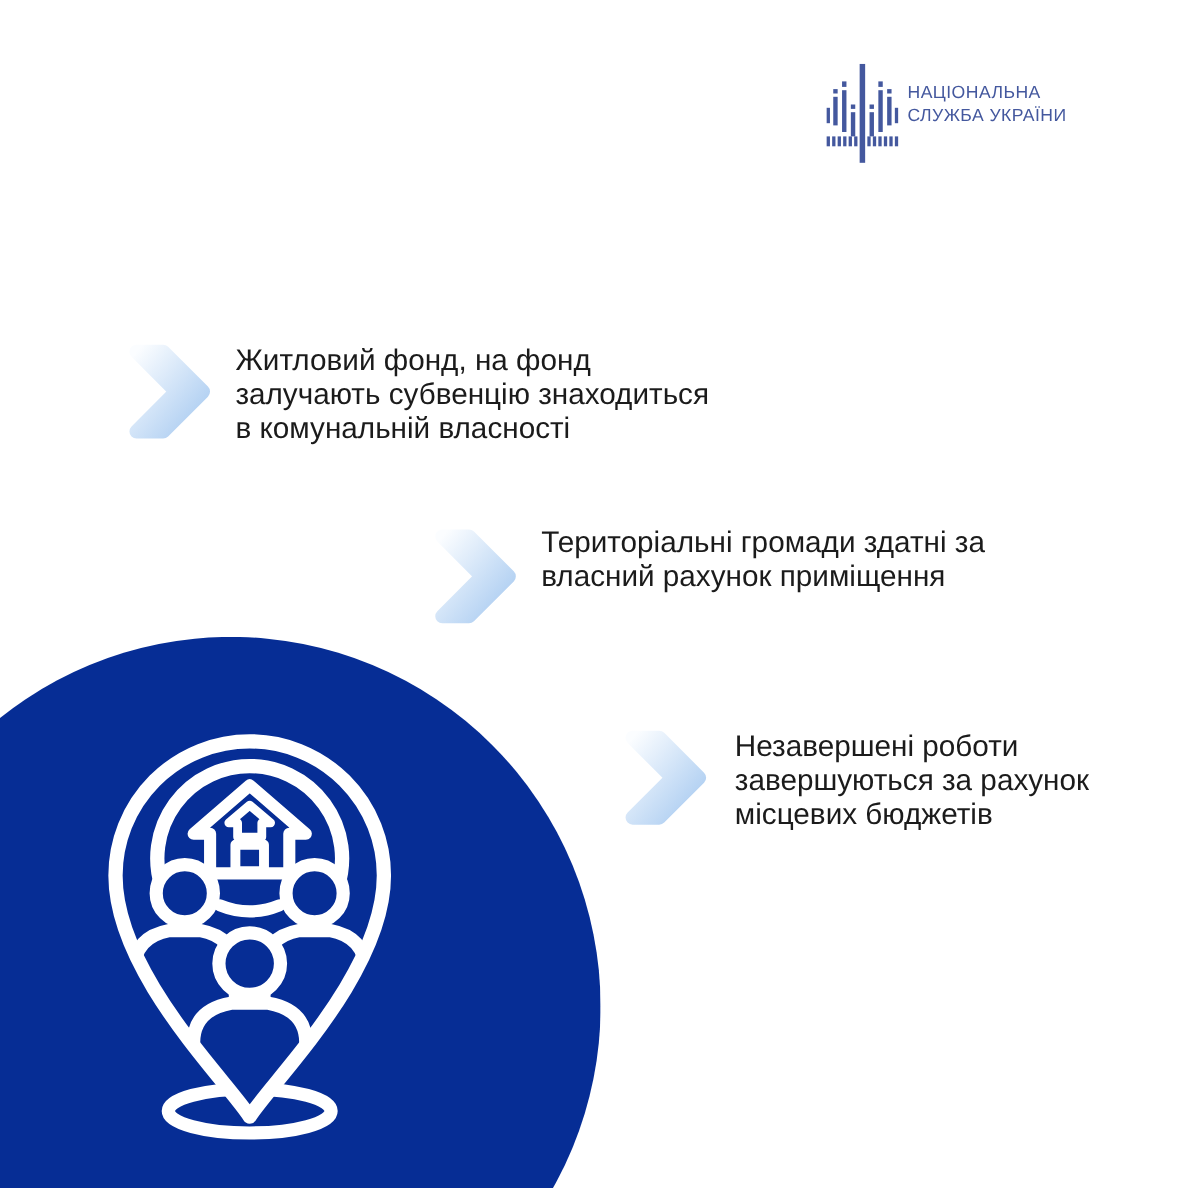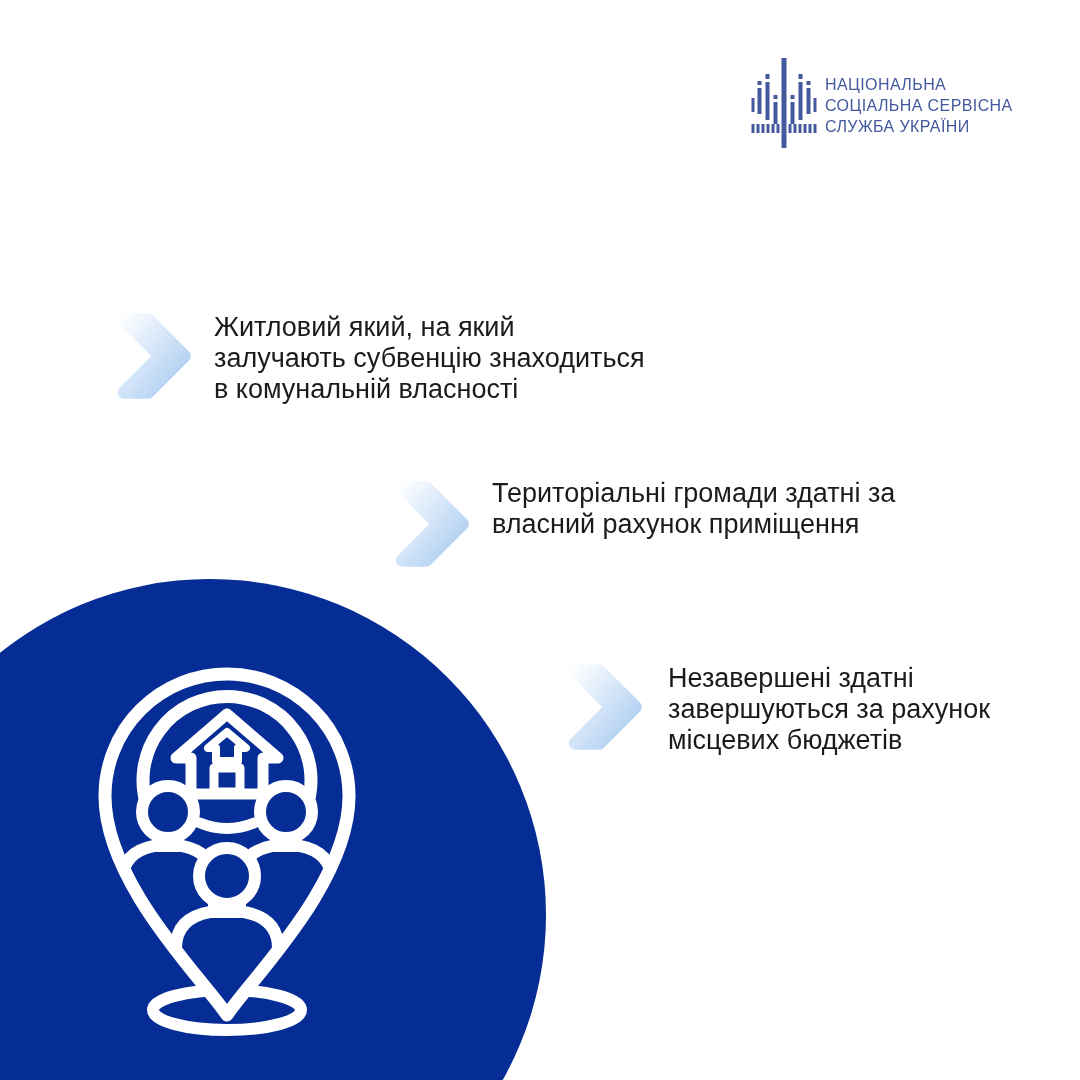--- a/index.html
+++ b/index.html
@@ -71,38 +71,37 @@
         <rect x="38.5" y="66" width="3" height="9"></rect>
           <rect x="43.5" y="66" width="3" height="9"></rect>
         <rect x="48.5" y="66" width="3" height="9"></rect>
           <rect x="53.5" y="66" width="3" height="9"></rect>
         <rect x="58.5" y="66" width="3" height="9"></rect>
           <rect x="63.5" y="66" width="3" height="9"></rect>
       </g>
     </svg>
     <div class="logo-text">
       <div class="logo-line">НАЦІОНАЛЬНА</div>
-      <div class="logo-line">СОЦІАЛЬНА СЕРВІСНА</div>
       <div class="logo-line">СЛУЖБА УКРАЇНИ</div>
     </div>
   </div>
 
 
   <div class="bullet">
     <svg class="chev b1-chev" viewBox="0 0 100 116">
       <defs>
         <linearGradient id="chevGrad1" x1="0" y1="0" x2="1" y2="1">
           <stop offset="0" stop-color="#fbfdff"></stop>
           <stop offset="1" stop-color="#a6c9f0"></stop>
         </linearGradient>
       </defs>
       <path d="M20,16 L48,16 L90,58 L48,100 L20,100 L62,58 Z" fill="url(#chevGrad1)" stroke="url(#chevGrad1)" stroke-width="15" stroke-linejoin="round"></path>
     </svg>
     <div class="bullet-text b1-text">
-      <div class="bullet-line">Житловий який, на який</div>
+      <div class="bullet-line">Житловий фонд, на фонд</div>
       <div class="bullet-line">залучають субвенцію знаходиться</div>
       <div class="bullet-line">в комунальній власності</div>
     </div>
   </div>
 
   <div class="bullet">
     <svg class="chev b2-chev" viewBox="0 0 100 116">
       <defs>
         <linearGradient id="chevGrad2" x1="0" y1="0" x2="1" y2="1">
           <stop offset="0" stop-color="#fbfdff"></stop>
@@ -121,21 +120,21 @@
     <svg class="chev b3-chev" viewBox="0 0 100 116">
       <defs>
         <linearGradient id="chevGrad3" x1="0" y1="0" x2="1" y2="1">
           <stop offset="0" stop-color="#fbfdff"></stop>
           <stop offset="1" stop-color="#a6c9f0"></stop>
         </linearGradient>
       </defs>
       <path d="M20,16 L48,16 L90,58 L48,100 L20,100 L62,58 Z" fill="url(#chevGrad3)" stroke="url(#chevGrad3)" stroke-width="15" stroke-linejoin="round"></path>
     </svg>
     <div class="bullet-text b3-text">
-      <div class="bullet-line">Незавершені здатні</div>
+      <div class="bullet-line">Незавершені роботи</div>
       <div class="bullet-line">завершуються за рахунок</div>
       <div class="bullet-line">місцевих бюджетів</div>
     </div>
   </div>
 
   <svg class="illus" viewBox="0 0 672 672">
     <defs>
       <clipPath id="pinClip">
         <path d="M353,436 C330,401 231,305 231,217 A122,122 0 1 1 475,217 C475,305 376,401 353,436 Z"></path>
       </clipPath>

